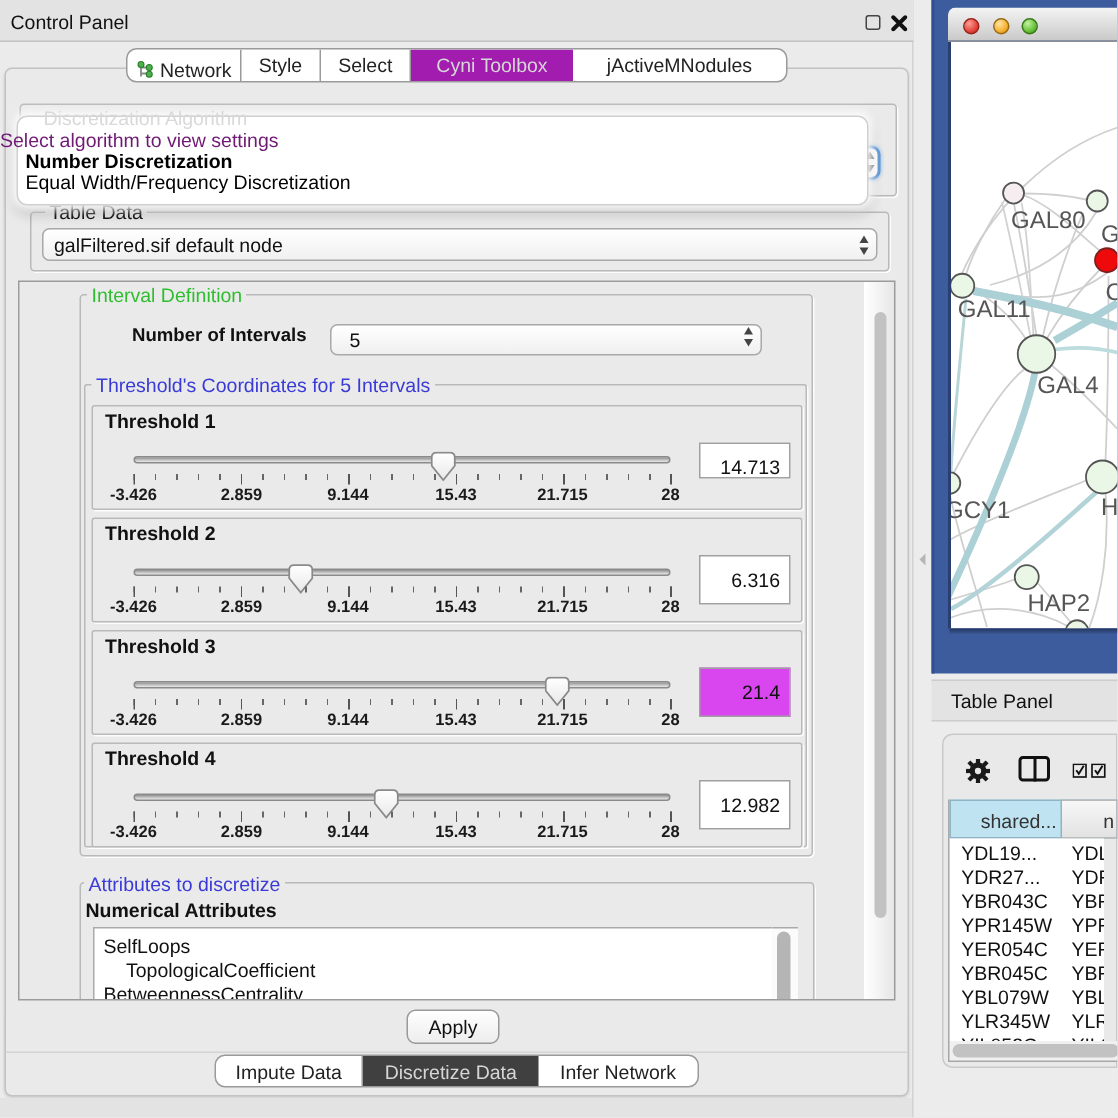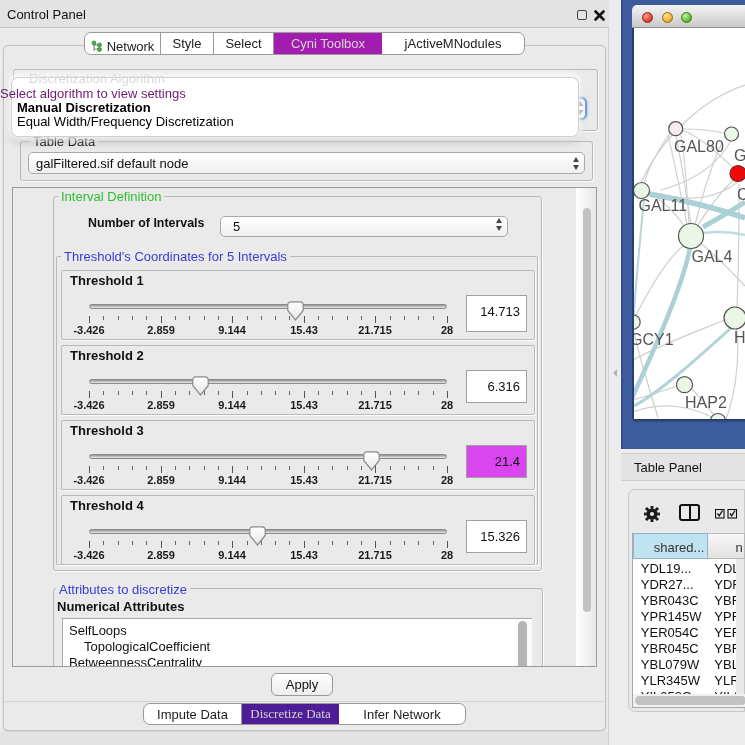--- a/index.html
+++ b/index.html
@@ -41,21 +41,21 @@
 
 <div class="abs etch" style="left:13px;top:69px;width:585px;height:62px;"></div>
 
 <div class="abs" style="left:570px;top:97px;width:17px;height:23px;background:#fff;border:2px solid #5c95d5;border-radius:6px;box-shadow:0 0 3px #7fb2e4;"></div>
 <div class="abs" style="left:577px;top:101px;width:0;height:0;border-left:3.5px solid transparent;border-right:3.5px solid transparent;border-bottom:5px solid #555;"></div>
 <div class="abs" style="left:577px;top:110px;width:0;height:0;border-left:3.5px solid transparent;border-right:3.5px solid transparent;border-top:5px solid #555;"></div>
 
 <div class="abs" style="left:11px;top:77px;width:567.5px;height:60px;background:#fff;border:1px solid rgba(170,170,170,.55);border-radius:7px;box-shadow:0 0 6px 3px rgba(255,255,255,.95), 0 4px 9px rgba(0,0,0,.28);z-index:50;"></div>
 <div class="abs" style="left:29px;top:71px;font-size:13px;color:#d9d9d9;z-index:51;">Discretization Algorithm</div>
 <div class="abs" style="left:0;top:86px;width:590px;text-align:left;font-size:13px;color:#701a75;z-index:51;">Select algorithm to view settings</div>
-<div class="abs" style="left:17px;top:99.5px;font-size:13px;font-weight:bold;color:#000;z-index:51;">Manual Discretization</div>
+<div class="abs" style="left:17px;top:99.5px;font-size:13px;font-weight:bold;color:#000;z-index:51;">Number Discretization</div>
 <div class="abs" style="left:17px;top:113.5px;font-size:13px;color:#000;z-index:51;">Equal Width/Frequency Discretization</div>
 
 <div class="abs etch" style="left:20px;top:141px;width:573px;height:40px;"></div>
 <div class="gtitle" style="left:30px;top:134px;color:#111;z-index:10;">Table Data</div>
 <div class="abs" style="left:28px;top:152px;width:557px;height:22px;background:linear-gradient(#ffffff,#f0f0f0);border:1px solid #a9a9a9;border-radius:5px;"></div>
 <div class="abs" style="left:36px;top:156px;font-size:13px;color:#111;">galFiltered.sif default node</div>
 <div class="abs" style="left:573px;top:157px;width:0;height:0;border-left:3.5px solid transparent;border-right:3.5px solid transparent;border-bottom:5px solid #444;"></div>
 <div class="abs" style="left:573px;top:165px;width:0;height:0;border-left:3.5px solid transparent;border-right:3.5px solid transparent;border-top:5px solid #444;"></div>
 
 <div class="abs" style="left:12px;top:187px;width:585px;height:480px;border:1px solid #9b9b9b;background:#eaeaea;"></div>
@@ -87,21 +87,21 @@
     </defs>
   </svg>
 <div class="abs" style="left:88.5px;top:316px;width:359px;height:4px;background:repeating-linear-gradient(90deg,#666 0,#666 1px,transparent 1px,transparent 14.32px);"></div>
 <div class="abs" style="left:88.5px;top:316px;width:359px;height:7px;background:repeating-linear-gradient(90deg,#555 0,#555 1px,transparent 1px,transparent 71.6px);"></div>
 <div class="abs" style="left:89px;top:324px;transform:translateX(-50%);font-size:11px;font-weight:bold;color:#1a1a1a;">-3.426</div>
 <div class="abs" style="left:161px;top:324px;transform:translateX(-50%);font-size:11px;font-weight:bold;color:#1a1a1a;">2.859</div>
 <div class="abs" style="left:232px;top:324px;transform:translateX(-50%);font-size:11px;font-weight:bold;color:#1a1a1a;">9.144</div>
 <div class="abs" style="left:304px;top:324px;transform:translateX(-50%);font-size:11px;font-weight:bold;color:#1a1a1a;">15.43</div>
 <div class="abs" style="left:375px;top:324px;transform:translateX(-50%);font-size:11px;font-weight:bold;color:#1a1a1a;">21.715</div>
 <div class="abs" style="left:447px;top:324px;transform:translateX(-50%);font-size:11px;font-weight:bold;color:#1a1a1a;">28</div>
-<div class="abs" style="left:466px;top:295px;width:61px;height:37px;background:#fff;border:1px solid #a0a0a0;font-size:13px;color:#111;line-height:31px;text-align:right;padding-right:6px;">14.713</div>
+<div class="abs" style="left:466px;top:295px;width:61px;height:24px;background:#fff;border:1px solid #a0a0a0;font-size:13px;color:#111;line-height:31px;text-align:right;padding-right:6px;">14.713</div>
 
 <div class="abs etch" style="left:61px;top:345px;width:474px;height:70px;border-radius:2px;"></div>
 <div class="abs" style="left:70px;top:348px;font-size:13px;font-weight:bold;color:#111;">Threshold 2</div>
 <div class="abs" style="left:89px;top:379px;width:358px;height:5px;background:linear-gradient(#8f8f8f,#c4c4c4 55%,#e8e8e8);border:1px solid #8a8a8a;border-radius:3px;"></div>
 <svg class="abs" style="left:191.5px;top:376px;" width="17" height="20" viewBox="0 0 17 20">
     <path d="M4 .8 L13 .8 Q16.2 .8 16.2 4 L16.2 9.5 L8.5 19 L.8 9.5 L.8 4 Q.8 .8 4 .8 Z" fill="url(#thg1)" stroke="#8a8a8a" stroke-width="1.2"></path>
     <defs>
       <linearGradient id="thg1" x1="0" y1="0" x2="0" y2="1">
         <stop offset="0" stop-color="#ffffff"></stop>
         <stop offset="1" stop-color="#e8e8e8"></stop>
@@ -153,41 +153,41 @@
     </defs>
   </svg>
 <div class="abs" style="left:88.5px;top:541px;width:359px;height:4px;background:repeating-linear-gradient(90deg,#666 0,#666 1px,transparent 1px,transparent 14.32px);"></div>
 <div class="abs" style="left:88.5px;top:541px;width:359px;height:7px;background:repeating-linear-gradient(90deg,#555 0,#555 1px,transparent 1px,transparent 71.6px);"></div>
 <div class="abs" style="left:89px;top:549px;transform:translateX(-50%);font-size:11px;font-weight:bold;color:#1a1a1a;">-3.426</div>
 <div class="abs" style="left:161px;top:549px;transform:translateX(-50%);font-size:11px;font-weight:bold;color:#1a1a1a;">2.859</div>
 <div class="abs" style="left:232px;top:549px;transform:translateX(-50%);font-size:11px;font-weight:bold;color:#1a1a1a;">9.144</div>
 <div class="abs" style="left:304px;top:549px;transform:translateX(-50%);font-size:11px;font-weight:bold;color:#1a1a1a;">15.43</div>
 <div class="abs" style="left:375px;top:549px;transform:translateX(-50%);font-size:11px;font-weight:bold;color:#1a1a1a;">21.715</div>
 <div class="abs" style="left:447px;top:549px;transform:translateX(-50%);font-size:11px;font-weight:bold;color:#1a1a1a;">28</div>
-<div class="abs" style="left:466px;top:520px;width:61px;height:33px;background:#fff;border:1px solid #a0a0a0;font-size:13px;color:#111;line-height:31px;text-align:right;padding-right:6px;">15.326</div>
+<div class="abs" style="left:466px;top:520px;width:61px;height:33px;background:#fff;border:1px solid #a0a0a0;font-size:13px;color:#111;line-height:31px;text-align:right;padding-right:6px;">12.982</div>
 
 <div class="abs" style="left:12px;top:187px;width:585px;height:479px;overflow:hidden;">
   <div class="abs etch" style="left:41px;top:401px;width:490px;height:120px;"></div>
 </div>
 <div class="gtitle" style="left:56px;top:582px;color:#3a3ad6;">Attributes to discretize</div>
 <div class="abs" style="left:57px;top:599px;font-size:13px;font-weight:bold;color:#111;">Numerical Attributes</div>
 <div class="abs" style="left:62px;top:618px;width:453px;height:48px;background:#fff;border-left:1px solid #aaa;border-top:1px solid #aaa;overflow:hidden;font-size:13px;color:#111;padding-top:4px;">
   <div style="padding-left:6px;height:16px;line-height:16px;">SelfLoops</div>
   <div style="padding-left:21px;height:16px;line-height:16px;">TopologicalCoefficient</div>
   <div style="padding-left:6px;height:16px;line-height:16px;">BetweennessCentrality</div>
 </div>
 <div class="abs" style="left:515px;top:618px;width:17px;height:48px;background:#fbfbfb;border-top:1px solid #aaa;"></div>
 <div class="abs" style="left:518px;top:621px;width:9px;height:45px;background:#b5b5b5;border-radius:5px 5px 0 0;"></div>
 
 <div class="abs" style="left:271px;top:673px;width:62px;height:23px;background:linear-gradient(#ffffff,#ededed);border:1px solid #999;border-radius:6px;text-align:center;font-size:13px;color:#111;line-height:21px;">Apply</div>
 
 <div class="abs" style="left:4px;top:701px;width:601px;height:1px;background:#d4d4d4;"></div>
 <div class="abs" style="left:143px;top:703px;width:323px;height:22px;background:#fff;border:1px solid #9a9a9a;border-radius:7px;overflow:hidden;display:flex;font-size:13px;color:#222;">
   <div style="width:98px;border-right:1px solid #9a9a9a;display:flex;align-items:center;justify-content:center;">Impute Data</div>
-  <div style="width:97px;background:#4c1d95;color:#d6d6d6;display:flex;align-items:center;justify-content:center;font-family:Liberation Serif, serif;">Discretize Data</div>
+  <div style="width:117px;background:#404040;color:#d6d6d6;display:flex;align-items:center;justify-content:center;">Discretize Data</div>
   <div style="flex:1;display:flex;align-items:center;justify-content:center;">Infer Network</div>
 </div>
 
 <div class="abs" style="left:0;top:732px;width:608px;height:13px;background:#e3e3e3;"></div>
 
 <div class="abs" style="left:613px;top:369px;width:0;height:0;border-top:4px solid transparent;border-bottom:4px solid transparent;border-right:4px solid #b5b5b5;"></div>
 
 <div class="abs" style="left:621px;top:0;width:124px;height:449px;background:#3d5c9d;"></div>
 <div class="abs" style="left:621px;top:0;width:2px;height:449px;background:#32508f;"></div>
 

